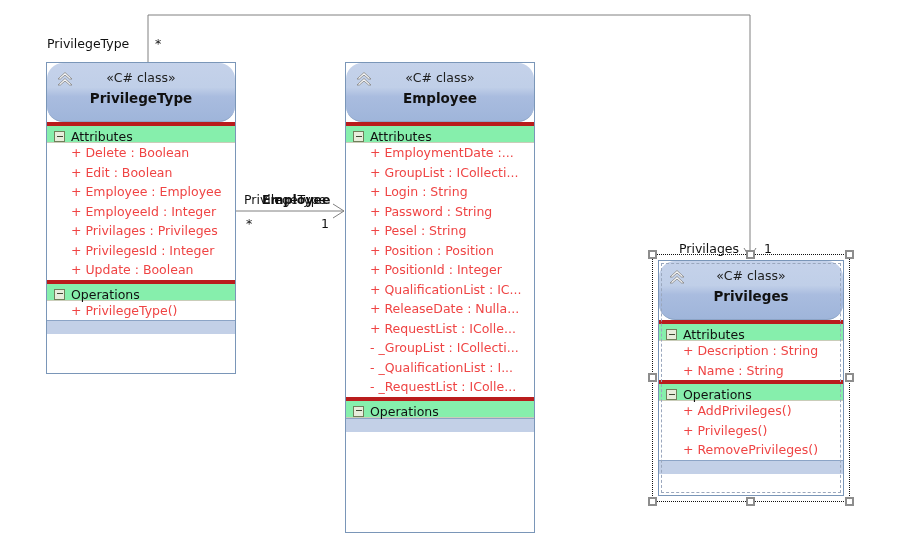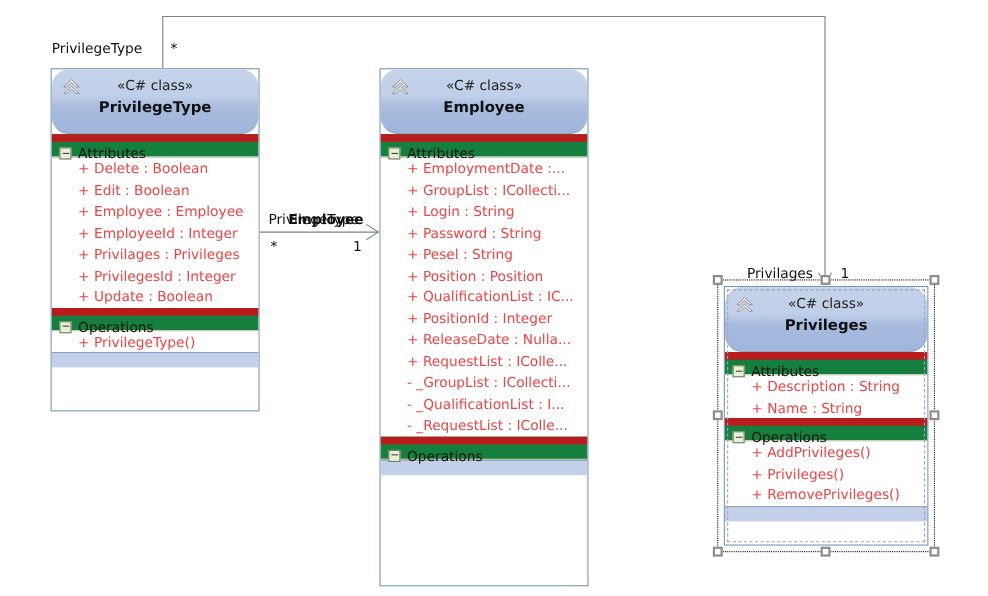--- a/index.html
+++ b/index.html
@@ -66,23 +66,23 @@
   }
   .chev {
     position: absolute;
     left: 8px;
     top: 7px;
     width: 20px;
     height: 20px;
   }
 
   .section-hdr {
-    background: #15803d;
+    background: #86efac;
     border-bottom: 1px solid #c9cdb9;
-    border-top: 7px solid #b91c1c;
+    border-top: 4px solid #b91c1c;
     height: 21px;
     line-height: 21px;
     padding-left: 7px;
     box-sizing: border-box;
     position: relative;
     font-size: 12.5px;
     color: #111;
     white-space: nowrap;
   }
   .section-hdr:first-child { border-top: none; }
@@ -234,22 +234,22 @@
     <div class="section-hdr">
       <span class="minusbox"></span><span>Attributes</span>
     </div>
     <div class="members">
       <div class="member">+ EmploymentDate :...</div>
       <div class="member">+ GroupList : ICollecti...</div>
       <div class="member">+ Login : String</div>
       <div class="member">+ Password : String</div>
       <div class="member">+ Pesel : String</div>
       <div class="member">+ Position : Position</div>
+      <div class="member">+ PositionId : Integer</div>
       <div class="member">+ QualificationList : IC...</div>
-      <div class="member">+ PositionId : Integer</div>
       <div class="member">+ ReleaseDate : Nulla...</div>
       <div class="member">+ RequestList : IColle...</div>
       <div class="member">-  _GroupList : ICollecti...</div>
       <div class="member">-  _QualificationList : I...</div>
       <div class="member">-  _RequestList : IColle...</div>
     </div>
 
     <div class="section-hdr">
       <span class="minusbox"></span><span>Operations</span>
     </div>

